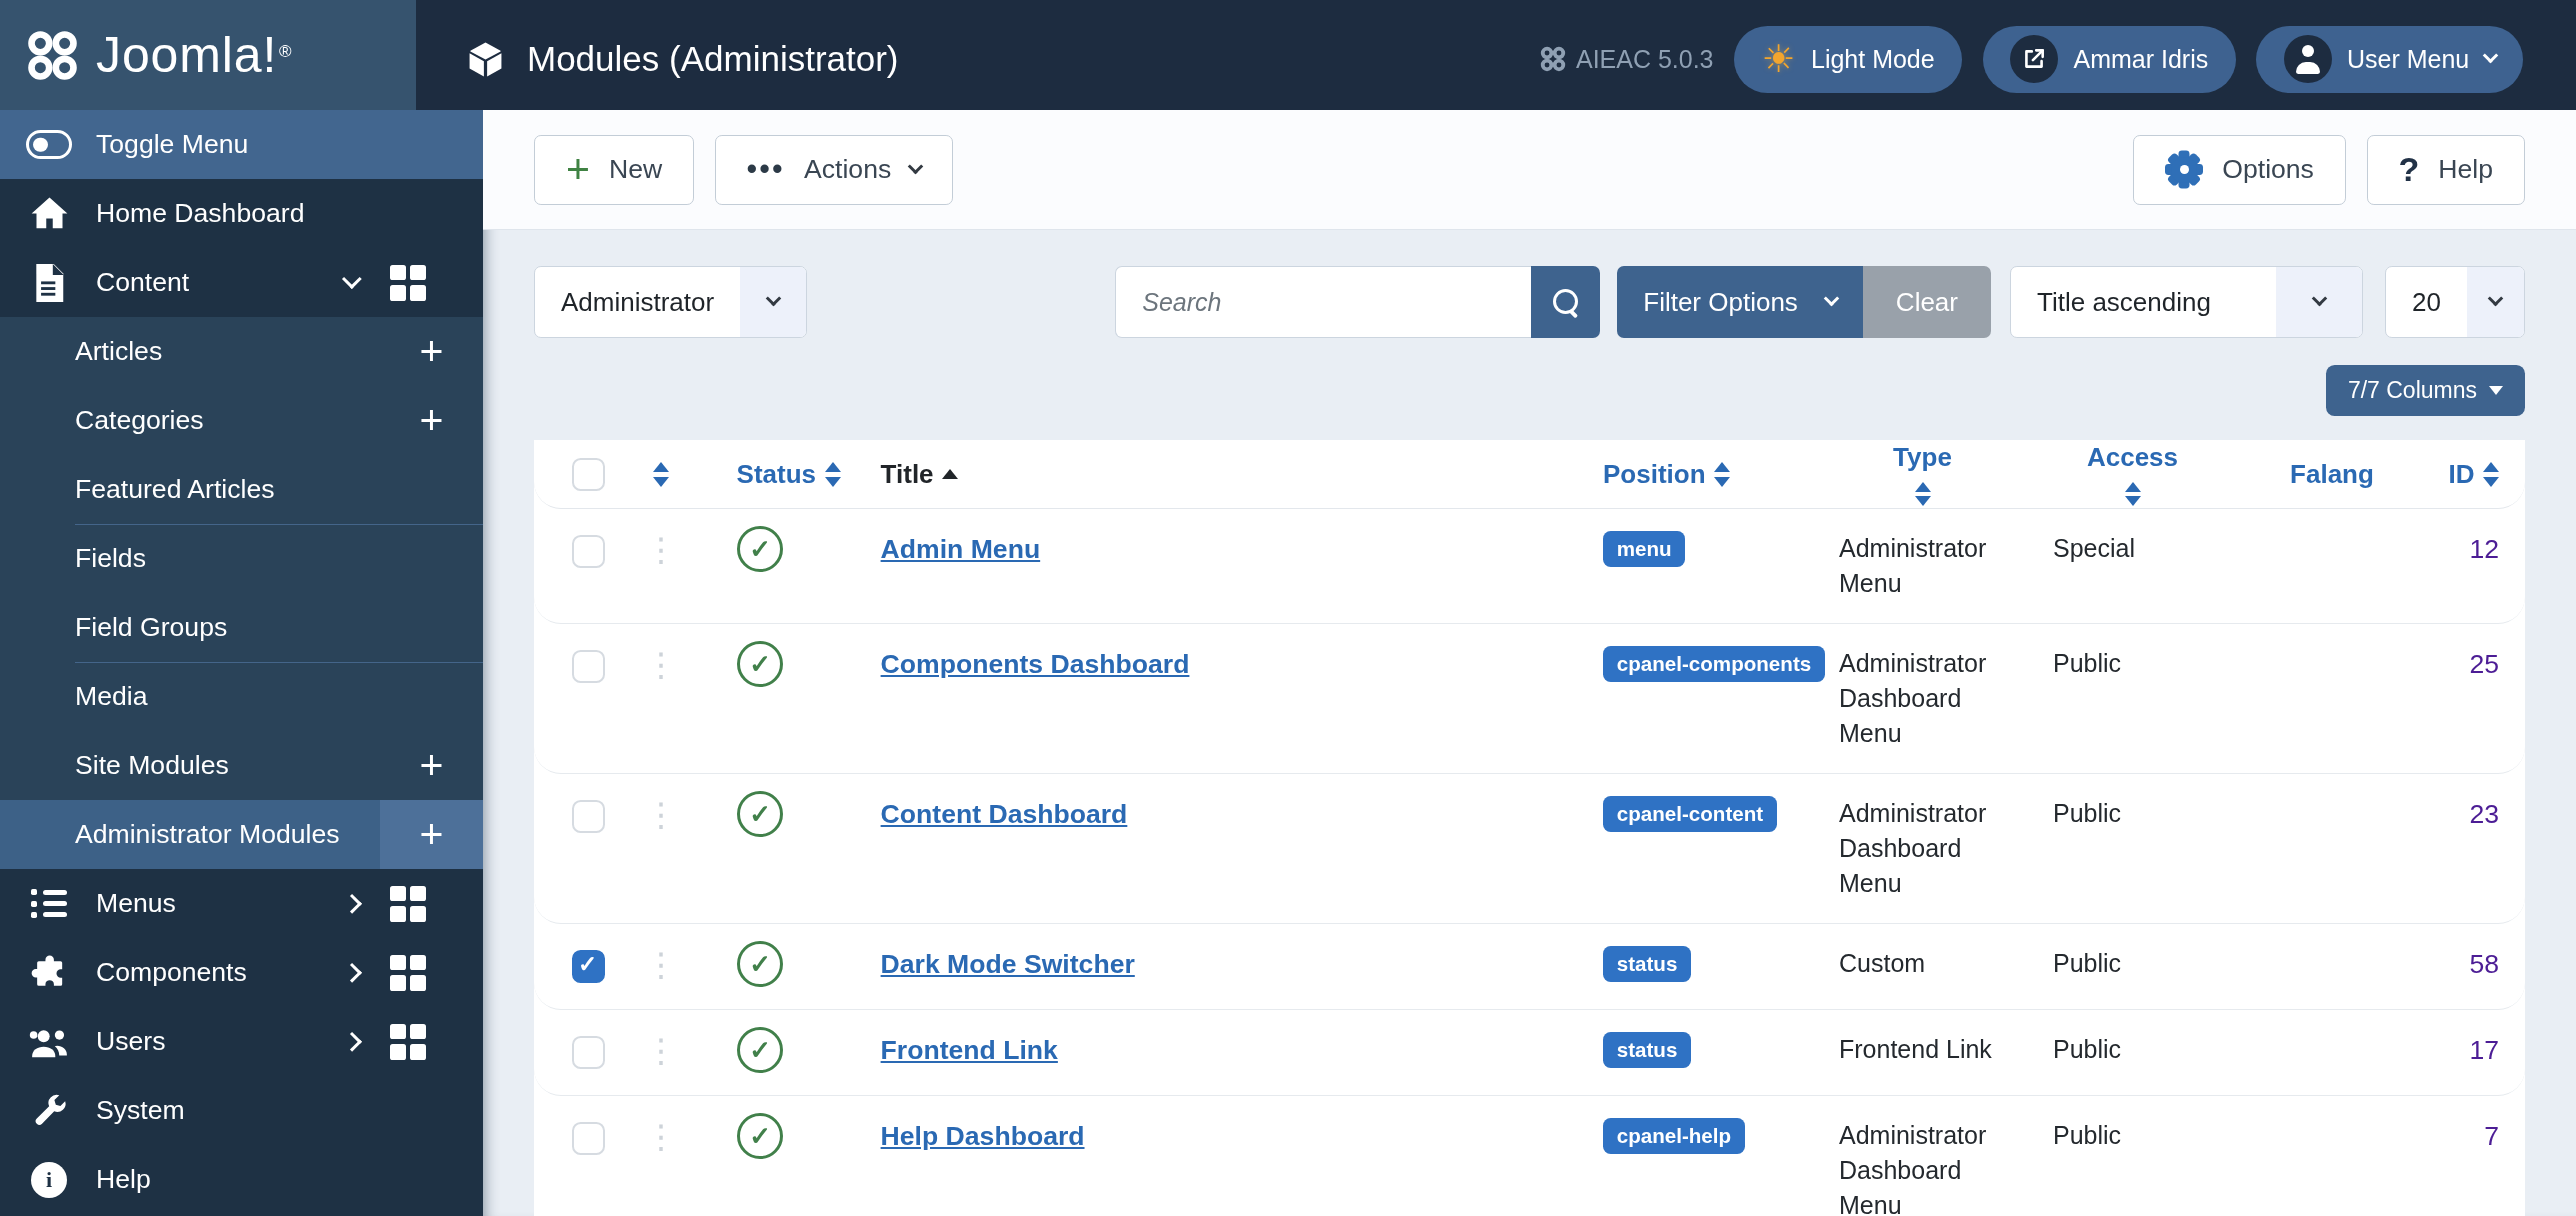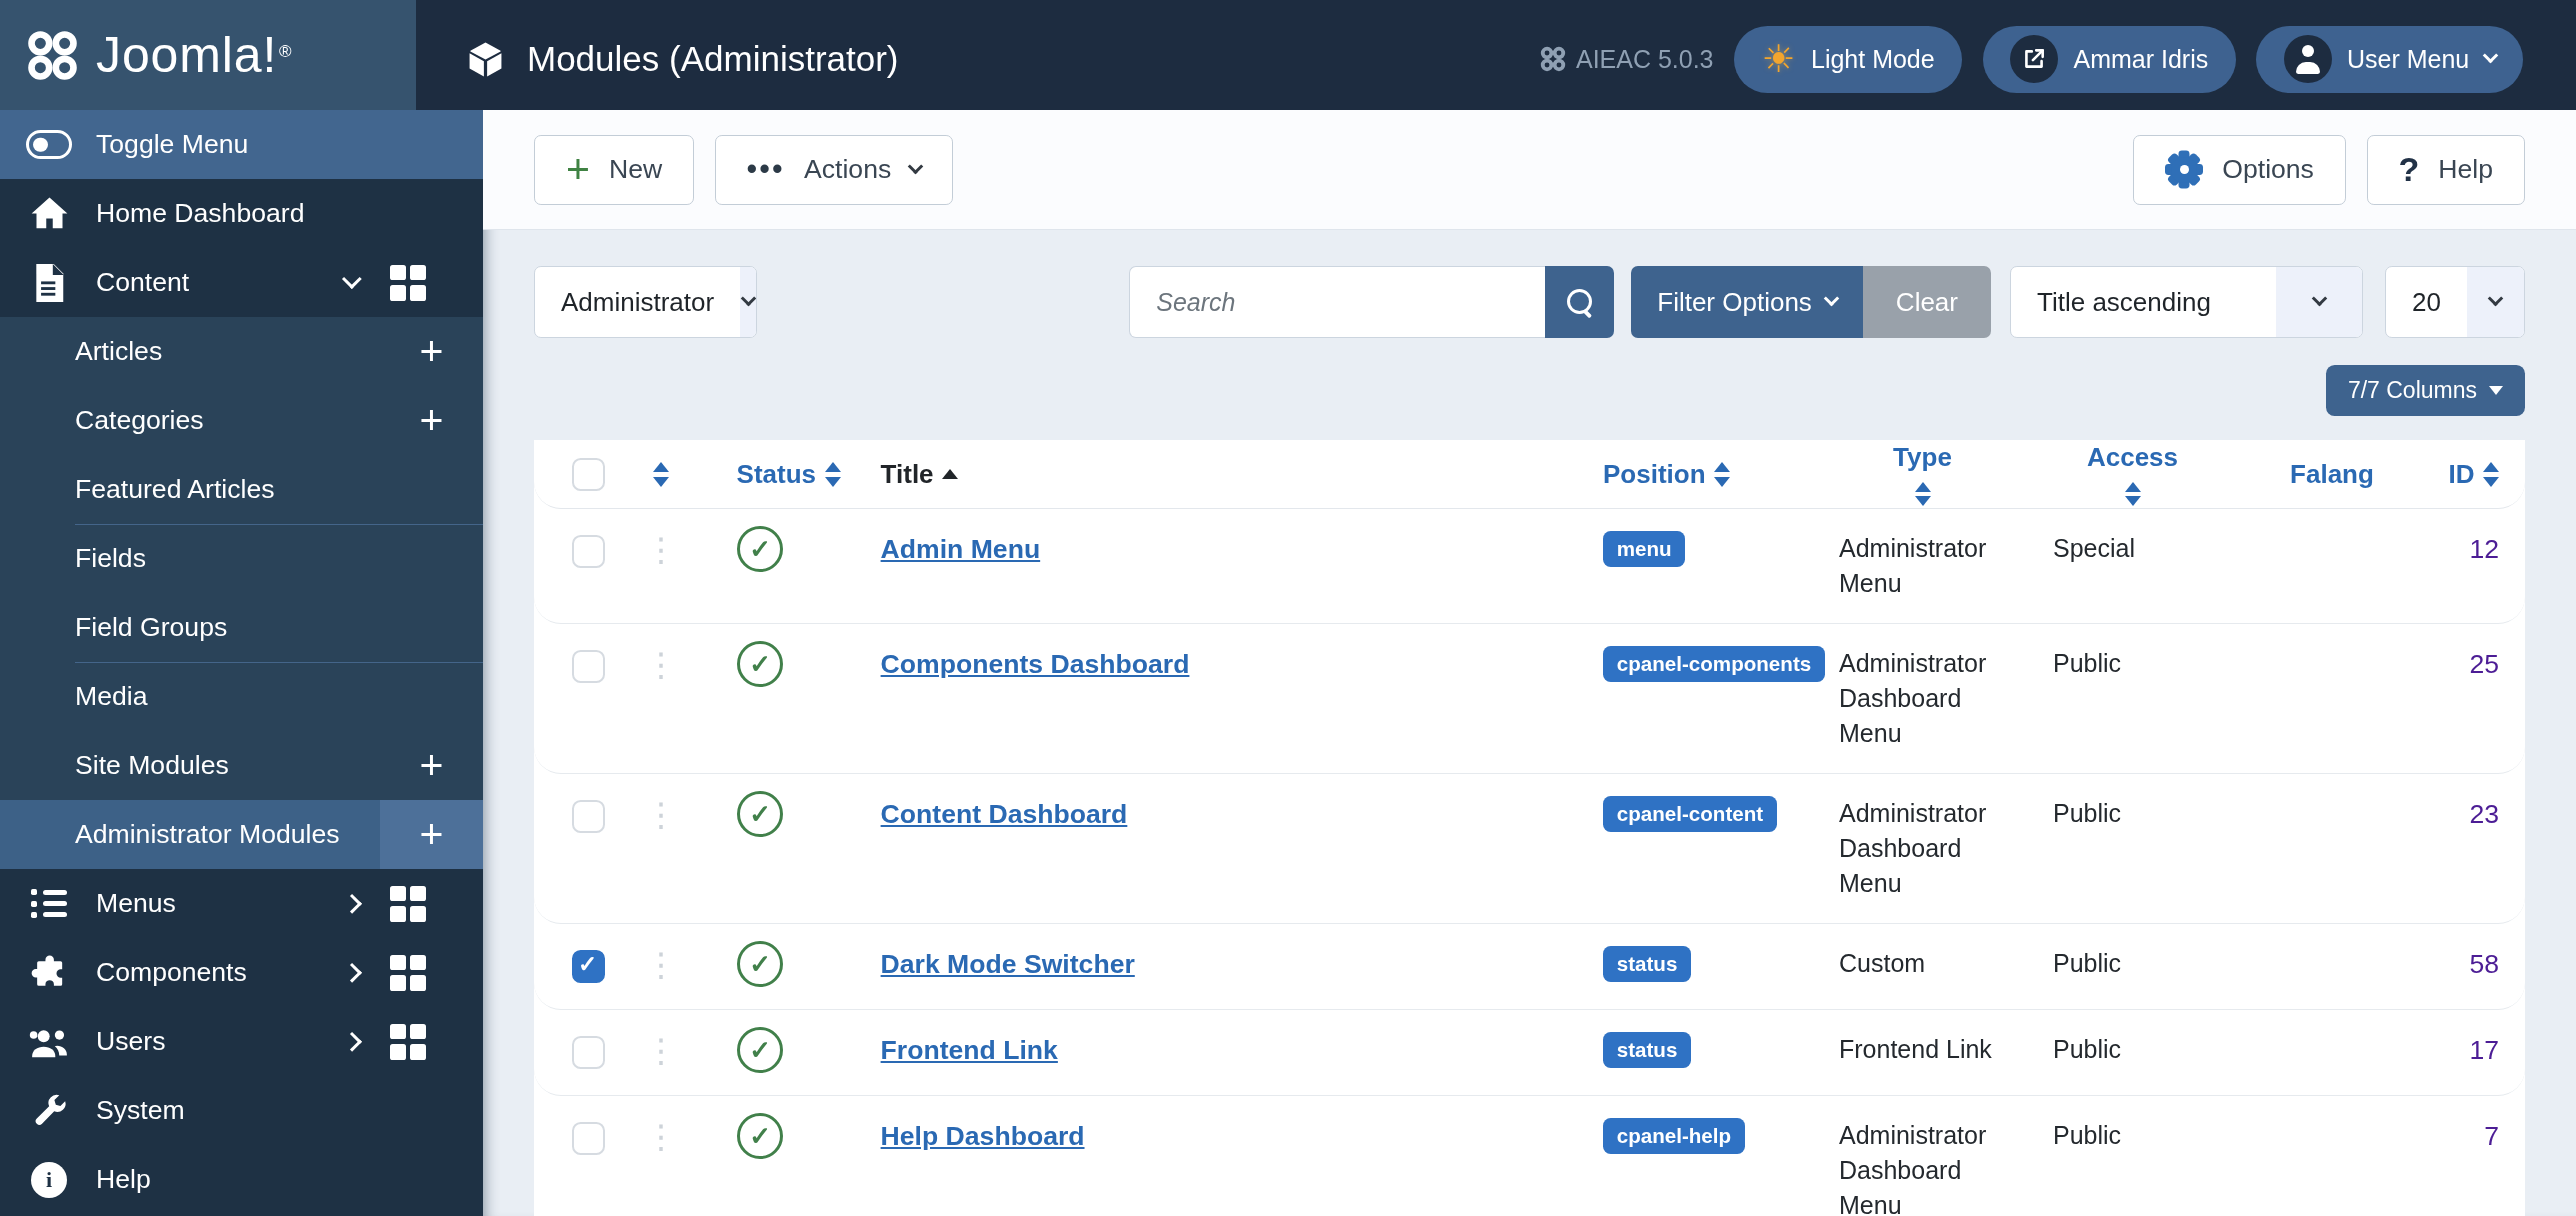--- a/index.html
+++ b/index.html
@@ -71,31 +71,31 @@
   .gear i:nth-child(2){ transform:rotate(45deg); } .gear i:nth-child(3){ transform:rotate(90deg); } .gear i:nth-child(4){ transform:rotate(135deg); }
   .gear::before { content:""; position:absolute; inset:6px; background:#2f6fb7; border-radius:50%; z-index:1; }
   .gear::after { content:""; position:absolute; inset:14.6px; background:#fff; border-radius:50%; z-index:2; }
   .qmark { font-size:34px; color:#223247; font-weight:bold; }
 
   .content { padding:36px 51px 0; }
   .filterbar { display:flex; align-items:center; }
   .select { height:72px; background:#fff; border:1.7px solid #ccd5df; border-radius:6.9px; display:flex; align-items:center; overflow:hidden; cursor:pointer; }
   .sel-label { padding:0 26px; font-size:26px; color:#1f2429; flex:1; white-space:nowrap; }
   .sel-chev { width:86px; height:100%; background:#edf1fa; display:flex; align-items:center; justify-content:center; }
-  .sel-client { width:223px; }
+  .sel-client { width:273px; }
   .sel-sort { width:353px; margin-left:19px; }
   .sel-limit { width:140px; margin-left:22px; }
   .search-group { margin-left:auto; display:flex; height:72px; width:485px; }
   .search-input { flex:1; border:1.7px solid #ccd5df; border-right:none; border-radius:6.9px 0 0 6.9px; font-size:25px; padding:0 26px; color:#333; outline:none; font-family:"Liberation Sans", sans-serif; }
   .search-input::placeholder { color:#6c757d; font-style:italic; }
   .search-btn { width:69px; background:#3e638e; border:none; border-radius:0 6.9px 6.9px 0; display:flex; align-items:center; justify-content:center; cursor:pointer; }
   .mag { position:relative; width:26px; height:26px; }
   .mag::before { content:""; position:absolute; left:0; top:0; width:19px; height:19px; border:3.9px solid #fff; border-radius:50%; }
   .mag::after { content:""; position:absolute; right:0px; bottom:-0.9px; width:9.4px; height:3.9px; background:#fff; border-radius:1.7px; transform:rotate(45deg); }
-  .filter-btn { margin-left:17px; height:72px; background:#3e638e; color:#fff; border-radius:6.9px 0 0 6.9px; display:flex; align-items:center; gap:14px; padding:0 26px; font-size:26px; cursor:pointer; }
+  .filter-btn { margin-left:17px; height:72px; background:#3e638e; color:#fff; border-radius:6.9px 0 0 6.9px; display:flex; align-items:center; gap:28px; padding:0 26px; font-size:26px; cursor:pointer; }
   .clear-btn { height:72px; background:#99a1aa; color:#fff; border-radius:0 6.9px 6.9px 0; padding:0 33px; font-size:26px; display:flex; align-items:center; cursor:pointer; }
 
   .columns-row { display:flex; justify-content:flex-end; margin-top:27.4px; }
   .columns-btn { height:51px; background:#3e638e; color:#fff; border-radius:8.6px; padding:0 22px; font-size:23px; font-weight:500; display:flex; align-items:center; gap:12px; cursor:pointer; }
   .caret-down { width:0; height:0; border-left:7.7px solid transparent; border-right:7.7px solid transparent; border-top:9.4px solid #fff; }
 
   
   .table-panel { background:#fff; margin-top:24px; min-height:806px; }
   .grid-row { display:grid; grid-template-columns:72px 69px 129px 1fr 249px 214px 206px 193px 94px; padding:0 26px 0 20.6px;border-radius:27px; }
   .thead { height:69px; align-items:center; border-bottom:1.7px solid #e3e7ec; }

